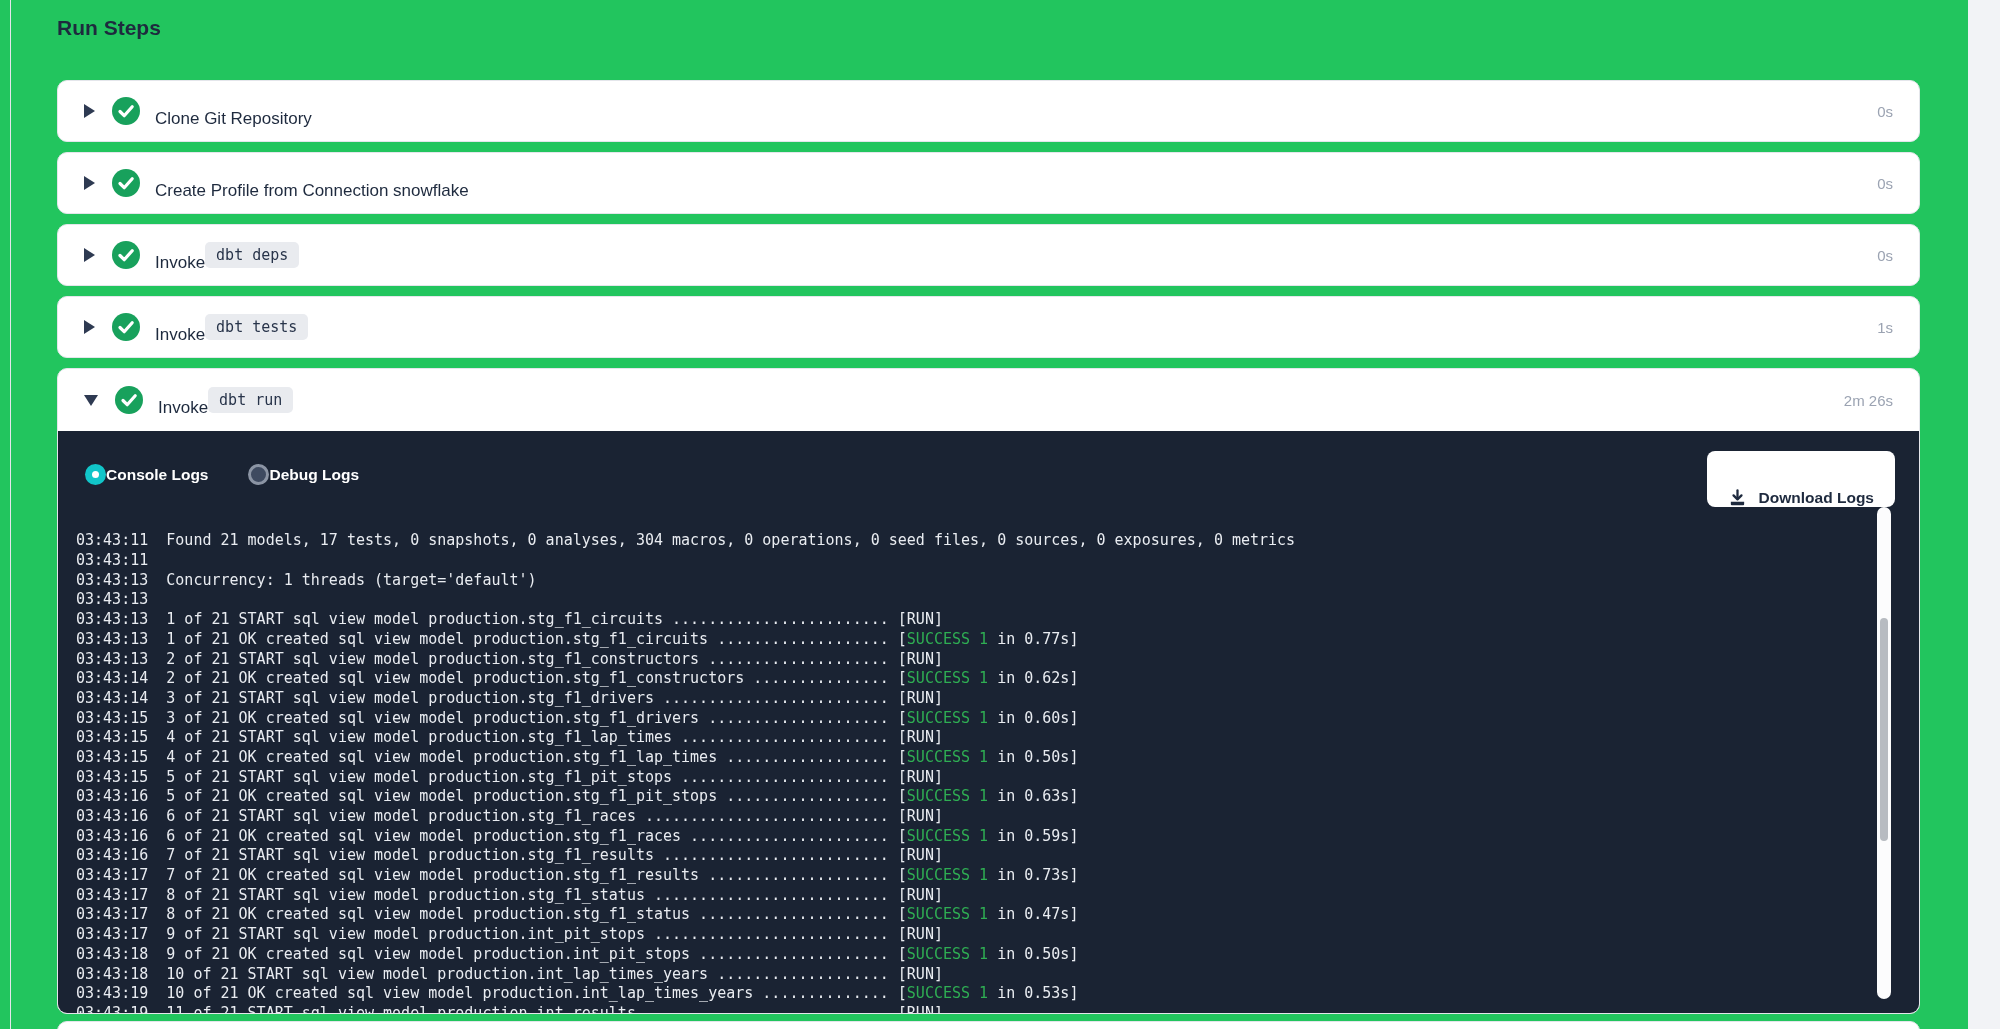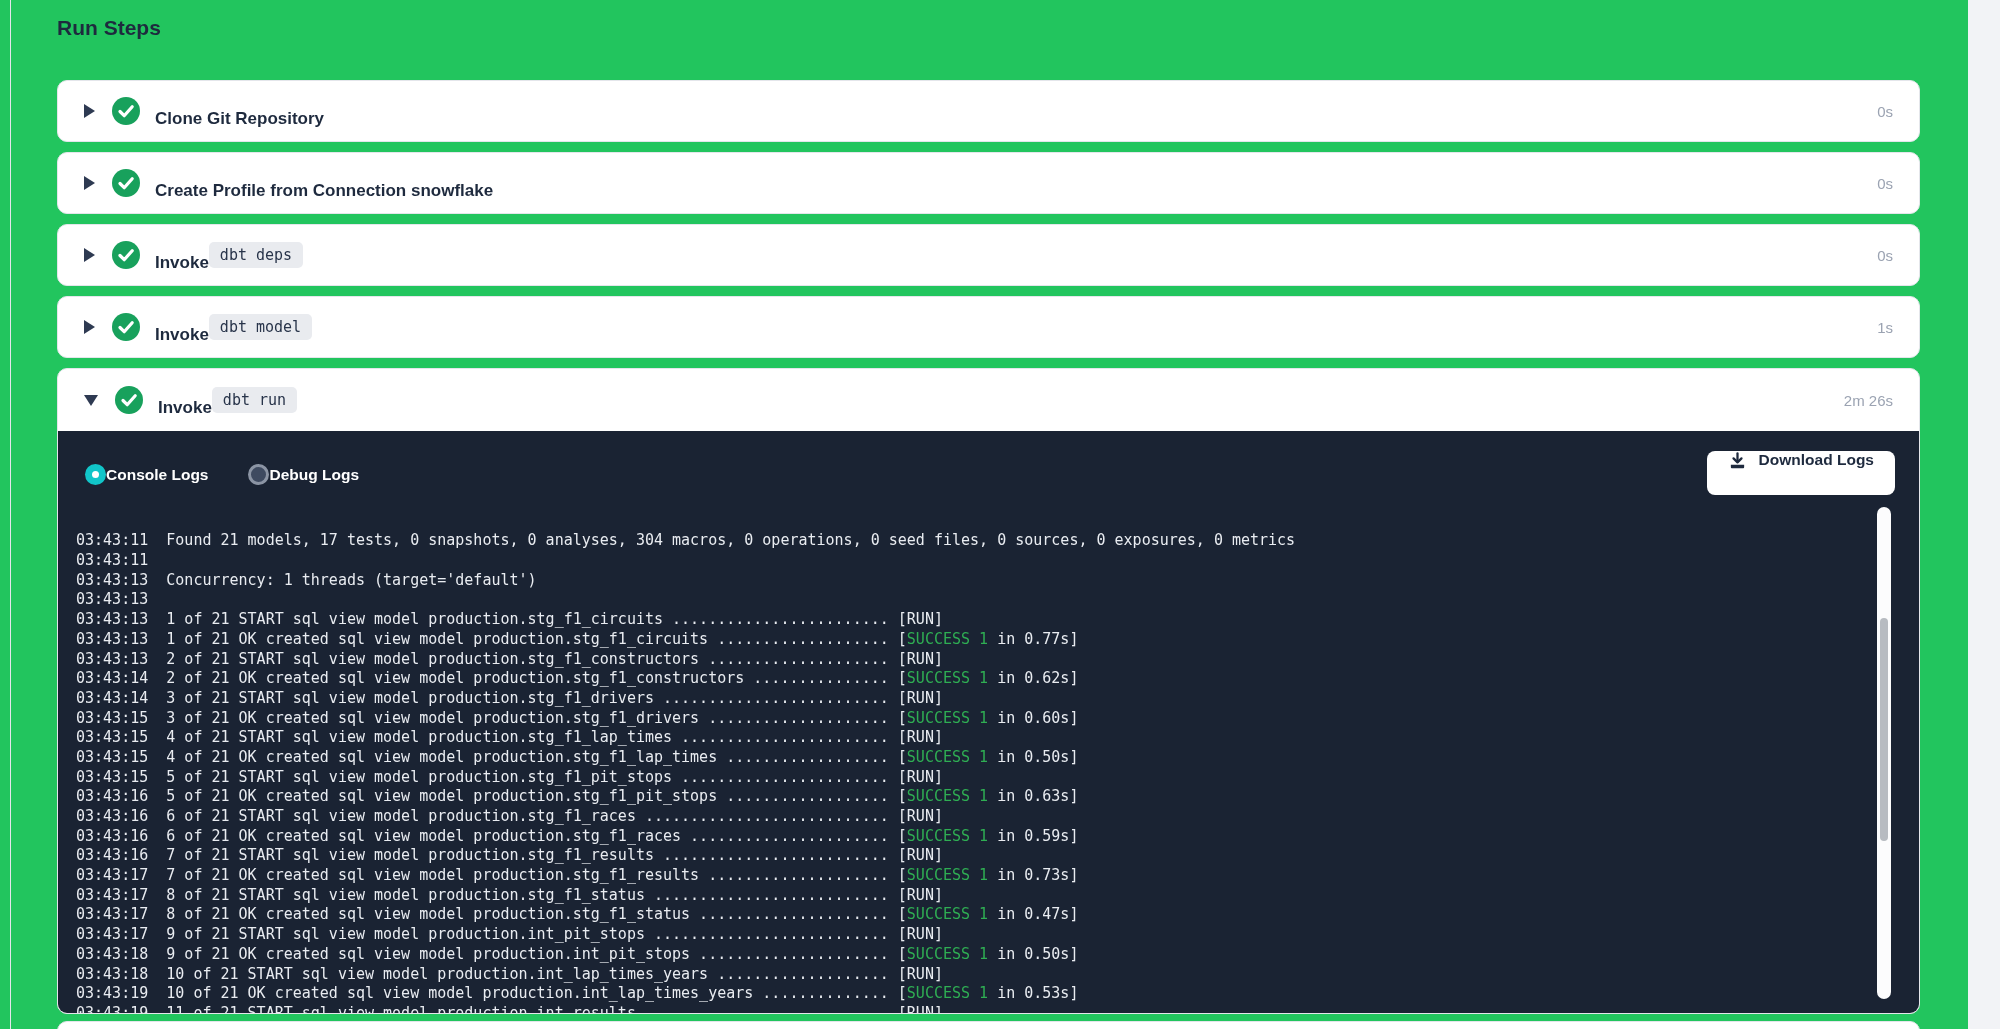--- a/index.html
+++ b/index.html
@@ -12,35 +12,35 @@
   .steps{position:absolute;left:57px;top:80px;width:1863px;}
   .step-card{box-sizing:border-box;width:100%;height:62px;background:#fff;border:1px solid var(--border,#e6e8ec);
              border-radius:10px;display:flex;align-items:center;padding:0 26px;margin-bottom:10px;}
   .step-card.expanded{height:auto;display:block;padding:0;overflow:hidden;margin-bottom:0;}
   .step-header{height:62px;display:flex;align-items:center;padding:0 26px;}
   .caret-right{width:0;height:0;border-left:11px solid var(--caret,#2e3a52);border-top:7px solid transparent;
                border-bottom:7px solid transparent;margin-right:17px;flex:none;}
   .caret-down{width:0;height:0;border-top:11px solid var(--caret,#2e3a52);border-left:7px solid transparent;
               border-right:7px solid transparent;margin-right:17px;flex:none;}
   .check{width:28px;height:28px;margin-right:15px;flex:none;display:block;}
-  .step-label{font-size:17px;font-weight:700;color:var(--text-dark,#1e2a3e);margin-top:16px;}
+  .step-label{font-size:17px;font-weight:400;color:var(--text-dark,#1e2a3e);margin-top:16px;}
   .badge{margin-left:0;font-family:"DejaVu Sans Mono",monospace;font-size:15px;color:#28344a;
          background:var(--badge-bg,#e9ebef);border-radius:5px;padding:4px 11px;}
   .duration{margin-left:auto;font-size:15px;color:var(--duration-gray,#9ba3b2);}
 
   .log-panel{position:relative;width:100%;height:582px;background:var(--panel-bg,#1a2333);}
   .tabs-row{position:absolute;top:33px;left:27px;display:flex;align-items:center;gap:40px;}
   .radio-item{display:flex;align-items:center;cursor:default;}
   .radio{width:21px;height:21px;border-radius:50%;flex:none;}
   .radio.sel{background:var(--accent,#11c5c9);position:relative;}
   .radio.sel::after{content:"";position:absolute;left:7px;top:7px;width:7px;height:7px;background:#fff;border-radius:50%;}
   .radio.unsel{background:#3e4a60;border:3px solid #8b94a4;box-sizing:border-box;}
   .tab-label{color:#ffffff;font-weight:700;font-size:15.5px;}
-  .dl-btn{position:absolute;right:24px;top:20px;height:44px;background:#ffffff;border:none;border-radius:8px;
-          display:flex;align-items:flex-start;gap:12px;padding:0 21px;color:var(--text-dark,#1e2a3e);
+  .dl-btn{position:absolute;right:24px;top:20px;height:56px;background:#ffffff;border:none;border-radius:8px;
+          display:flex;align-items:flex-end;gap:12px;padding:0 21px;color:var(--text-dark,#1e2a3e);
           font-weight:700;font-size:15.5px;font-family:"Liberation Sans",sans-serif;}
   .dl-icon{display:flex;align-items:center;}
   .log-view{position:absolute;left:18px;right:46px;top:70px;height:512px;overflow:hidden;
             font-family:"DejaVu Sans Mono",monospace;font-size:15px;line-height:19.7px;
             color:var(--log-text,#e9ecf1);white-space:pre;}
   .log-inner{margin-top:-9px;}
   .log-line{height:19.7px;}
   .green{color:var(--log-green,#2fae53);}
   .log-scroll-track{position:absolute;right:28px;top:76px;width:14px;height:492px;background:#fcfcfd;border-radius:7px;}
   .log-scroll-thumb{position:absolute;left:3px;top:111px;width:8px;height:223px;background:#b7bbc1;border-radius:4px;}
@@ -90,21 +90,21 @@
       <span class="duration">0s</span>
     </div>
 
     <div class="step-card">
       <span class="caret-right"></span>
       <svg class="check" viewBox="0 0 28 28">
         <circle cx="14" cy="14" r="14" fill="#18a15c"></circle>
         <path d="M8 14.5l4.2 4.2 8-9" stroke="#fff" stroke-width="3.2" fill="none" stroke-linecap="round" stroke-linejoin="round"></path>
       </svg>
       <span class="step-label">Invoke</span>
-      <span class="badge">dbt model</span>
+      <span class="badge">dbt tests</span>
       <span class="duration">1s</span>
     </div>
 
     <div class="step-card expanded">
       <div class="step-header">
         <span class="caret-down"></span>
         <svg class="check" viewBox="0 0 28 28">
           <circle cx="14" cy="14" r="14" fill="#18a15c"></circle>
           <path d="M8 14.5l4.2 4.2 8-9" stroke="#fff" stroke-width="3.2" fill="none" stroke-linecap="round" stroke-linejoin="round"></path>
         </svg>

